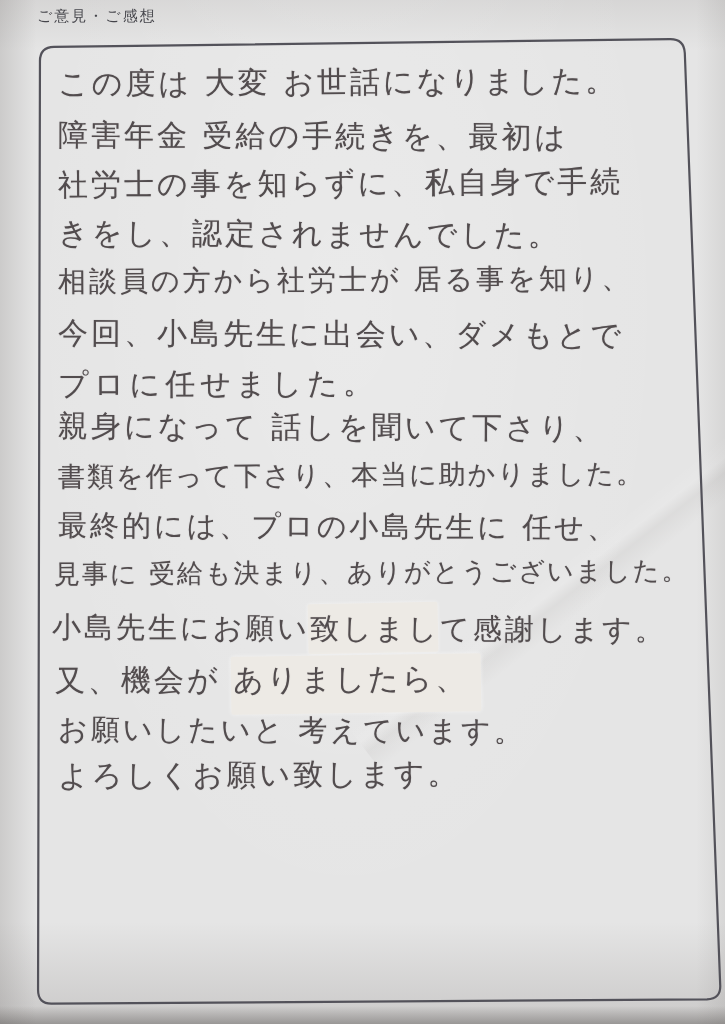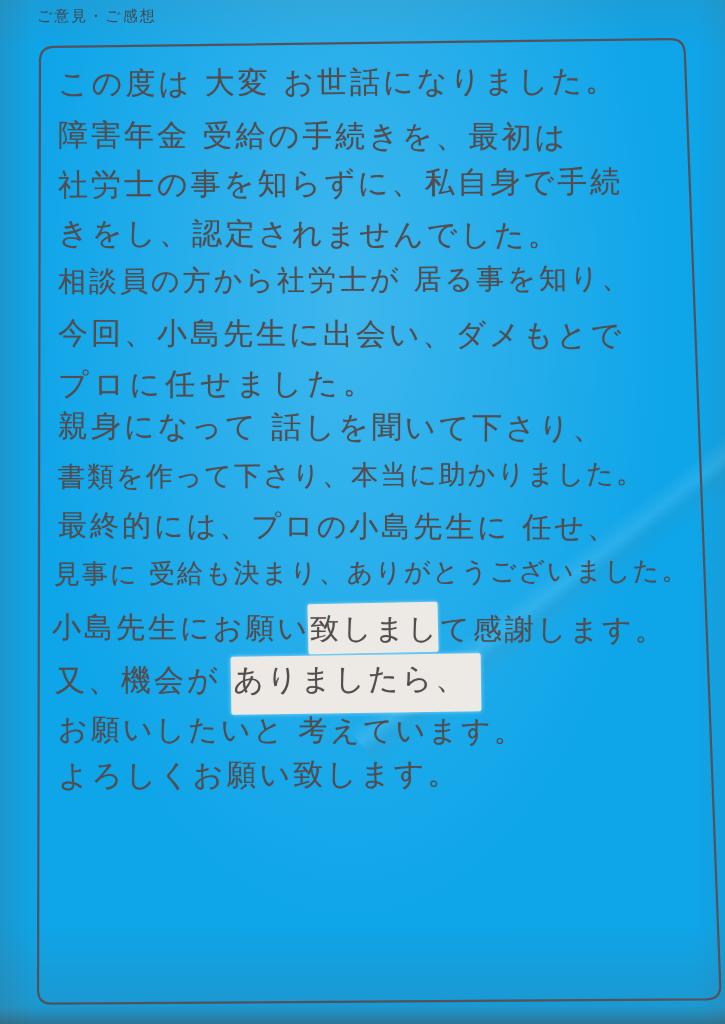--- a/index.html
+++ b/index.html
@@ -1,20 +1,20 @@
 <!DOCTYPE html>
 <html><head>
 <meta charset="utf-8">
 <style>
   html,body{margin:0;padding:0;background:#888;}
   .photo{
     position:relative;
     width:725px;height:1024px;
     overflow:hidden;
-    background:#0ea5e9;
+    background:#e5e5e5;
     font-family:"DejaVu Sans", sans-serif;
   }
   
   .paper-shade{
     position:absolute;inset:0;z-index:0;pointer-events:none;
     background:
       radial-gradient(ellipse at 48% 30%, rgba(255,255,255,0.20), rgba(255,255,255,0) 62%),
       linear-gradient(90deg, rgba(90,85,82,0.18), rgba(0,0,0,0) 5%, rgba(0,0,0,0) 96%, rgba(90,85,82,0.10) 100%),
       linear-gradient(180deg, rgba(110,104,100,0.12), rgba(0,0,0,0) 5%, rgba(0,0,0,0) 90%, rgba(95,89,86,0.16) 98%);
   }

